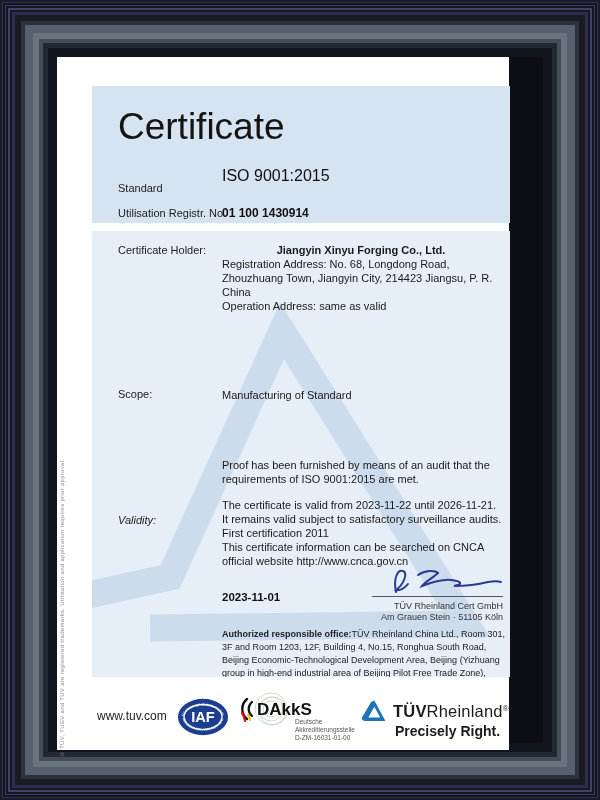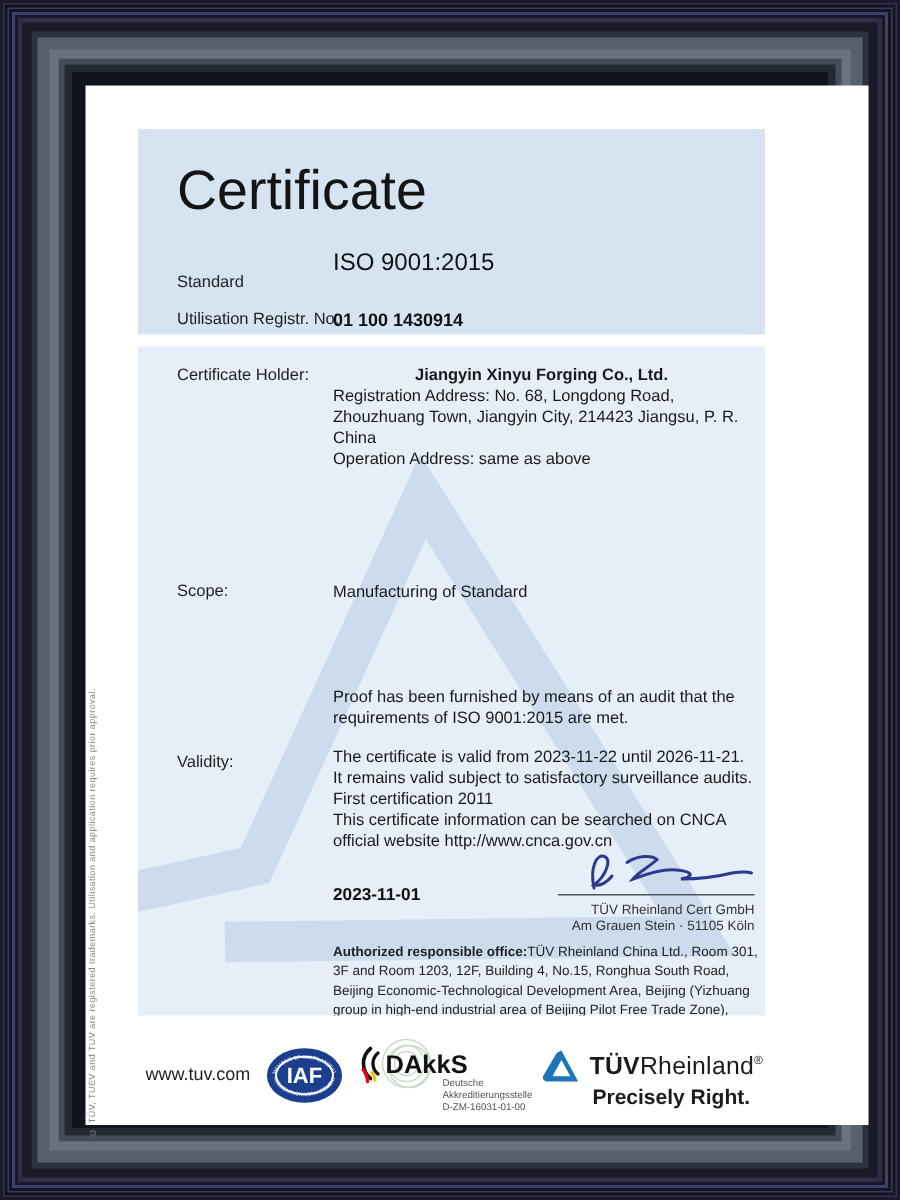--- a/index.html
+++ b/index.html
@@ -15,35 +15,35 @@
       inset 0 0 0 10px #40406c,
       inset 0 0 0 12px #181822,
       inset 0 0 0 15px #2e2e4c,
       inset 0 0 0 21px #1b1b26,
       inset 0 0 0 25px #2d333e,
       inset 0 0 0 33px #56616d,
       inset 0 0 0 39px #69747f,
       inset 0 0 0 43px #444e59,
       inset 0 0 0 48px #222932,
       inset 0 0 0 57px #10151d;}
-  #page{position:absolute;left:57px;top:57px;width:522px;height:693px;background:#ffffff;}
+  #page{position:absolute;left:57px;top:57px;width:452px;height:693px;background:#ffffff;}
   .vtext{position:absolute;left:2px;top:230px;height:470px;writing-mode:vertical-rl;transform:rotate(180deg);
     font-size:6px;color:#8a8a8a;letter-spacing:.3px;white-space:nowrap;}
   .band{position:absolute;left:35px;width:418px;}
   #band-header{top:29px;height:137px;background:#d6e3f1;}
   #band-body{top:174px;height:446px;background:#e6eef7;overflow:hidden;}
   .title{position:absolute;left:26px;top:20px;font-size:37px;color:#141414;}
   .lbl{position:absolute;left:26px;font-size:11px;color:#222;}
   .val{position:absolute;left:130px;color:#111;}
   .v-iso{top:81px;font-size:16px;font-weight:normal;}
   .v-reg{top:120px;font-size:12px;font-weight:bold;}
   .l-std{top:96px;} .l-reg{top:121px;}
   .block{position:absolute;left:130px;width:278px;font-size:11px;line-height:14px;color:#1a1a1a;}
   .holder{top:12px;} .holder .name{font-weight:bold;text-align:center;}
-  .l-holder{top:13px;} .l-scope{top:157px;} .l-valid{top:271px;}
+  .l-holder{top:13px;} .l-scope{top:157px;} .l-valid{top:283px;font-style:italic;}
   .scopev{top:157px;font-size:11px;}
   .proof{top:227px;}
   .validity{top:267px;width:288px;}
   .date{top:360px;font-size:11.5px;font-weight:bold;left:130px;position:absolute;color:#111;}
   #sig-svg{position:absolute;left:296px;top:335px;}
   .sigline{position:absolute;left:280px;top:365px;width:131px;border-top:1.5px solid #53585e;}
   .signer{position:absolute;left:240px;top:370px;width:171px;text-align:right;font-size:9px;line-height:11px;color:#333;}
   .office{position:absolute;left:130px;top:397px;width:288px;font-size:9px;line-height:13px;color:#222;}
   .office b{font-weight:bold;}
   #wm{position:absolute;left:0;top:0;}
@@ -77,21 +77,21 @@
 
     <div id="band-body" class="band">
       <svg id="wm" width="418" height="446" viewBox="0 0 418 446">
         <path d="M -40 372 L 78 346 L 190 100 L 374 393 L 58 397" fill="none" stroke="#cddced" stroke-width="27" stroke-linejoin="miter"></path>
       </svg>
 
       <div class="lbl l-holder">Certificate Holder:</div>
       <div class="block holder">
         <div class="name">Jiangyin Xinyu Forging Co., Ltd.</div>
         <div>Registration Address: No. 68, Longdong Road, Zhouzhuang Town, Jiangyin City, 214423 Jiangsu, P. R. China</div>
-        <div>Operation Address: same as above</div>
+        <div>Operation Address: same as valid</div>
       </div>
 
       <div class="lbl l-scope">Scope:</div>
       <div class="block scopev">Manufacturing of Standard</div>
 
       <div class="block proof">Proof has been furnished by means of an audit that the requirements of ISO 9001:2015 are met.</div>
 
       <div class="lbl l-valid">Validity:</div>
       <div class="block validity">
         <div>The certificate is valid from 2023-11-22 until 2026-11-21.</div>

